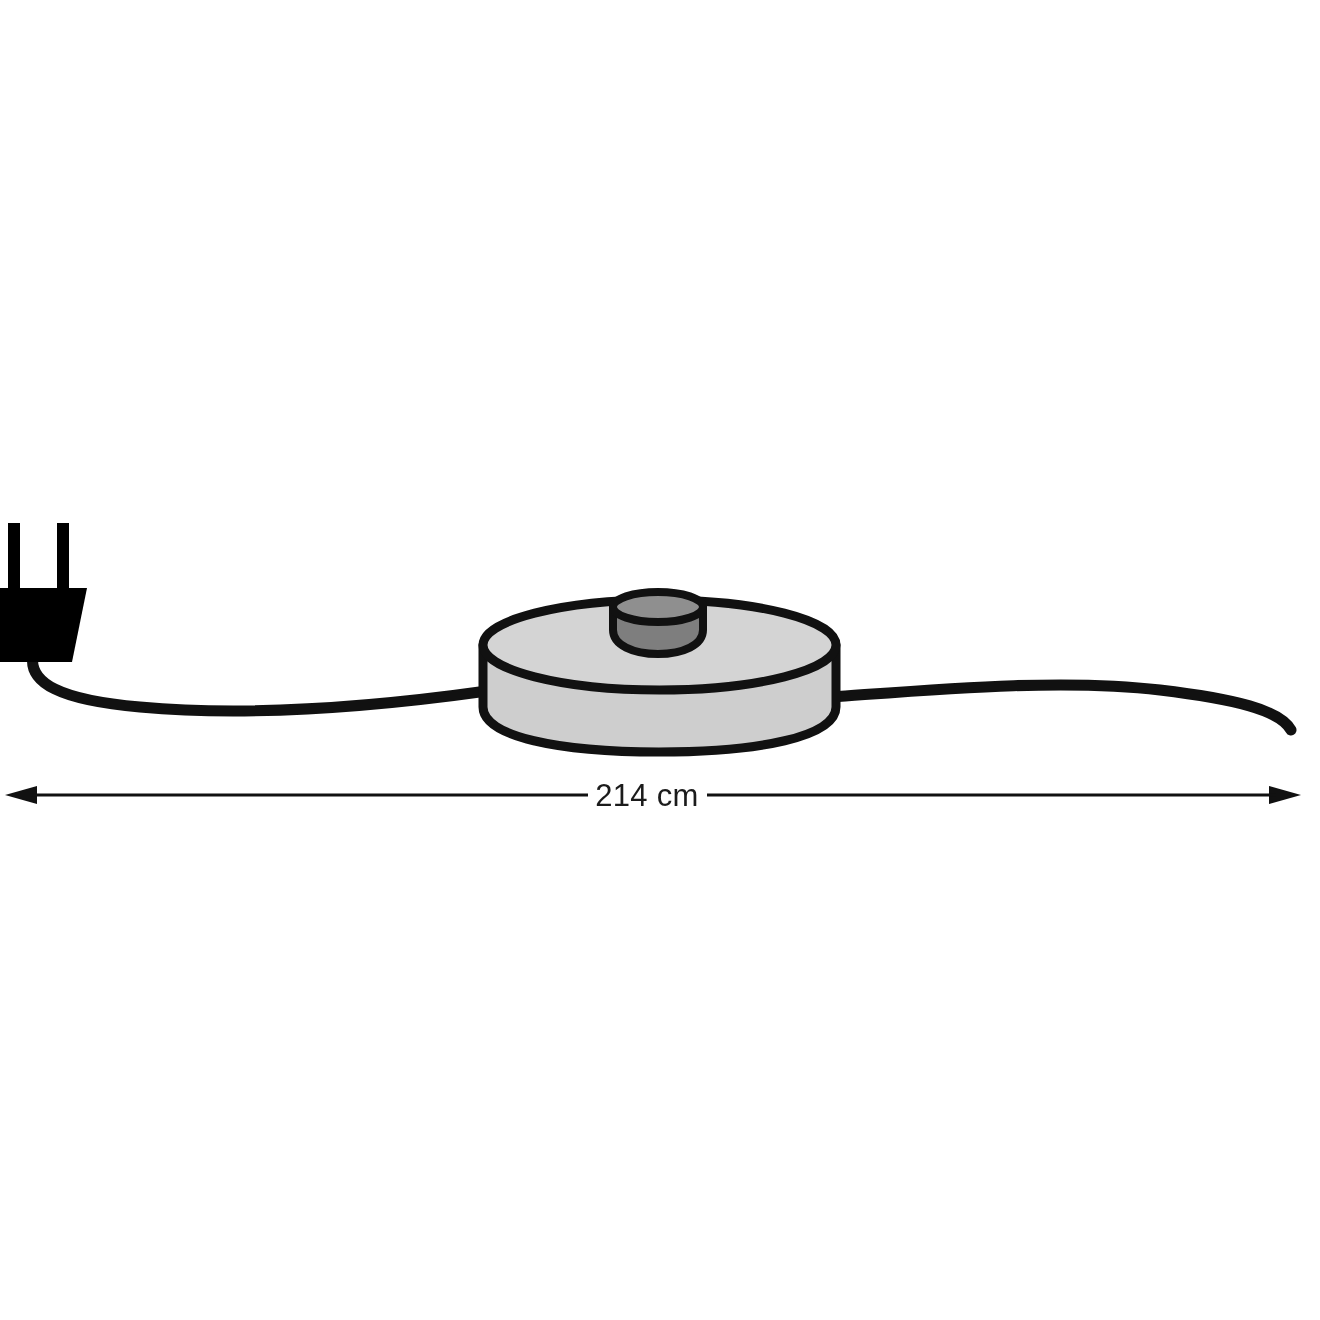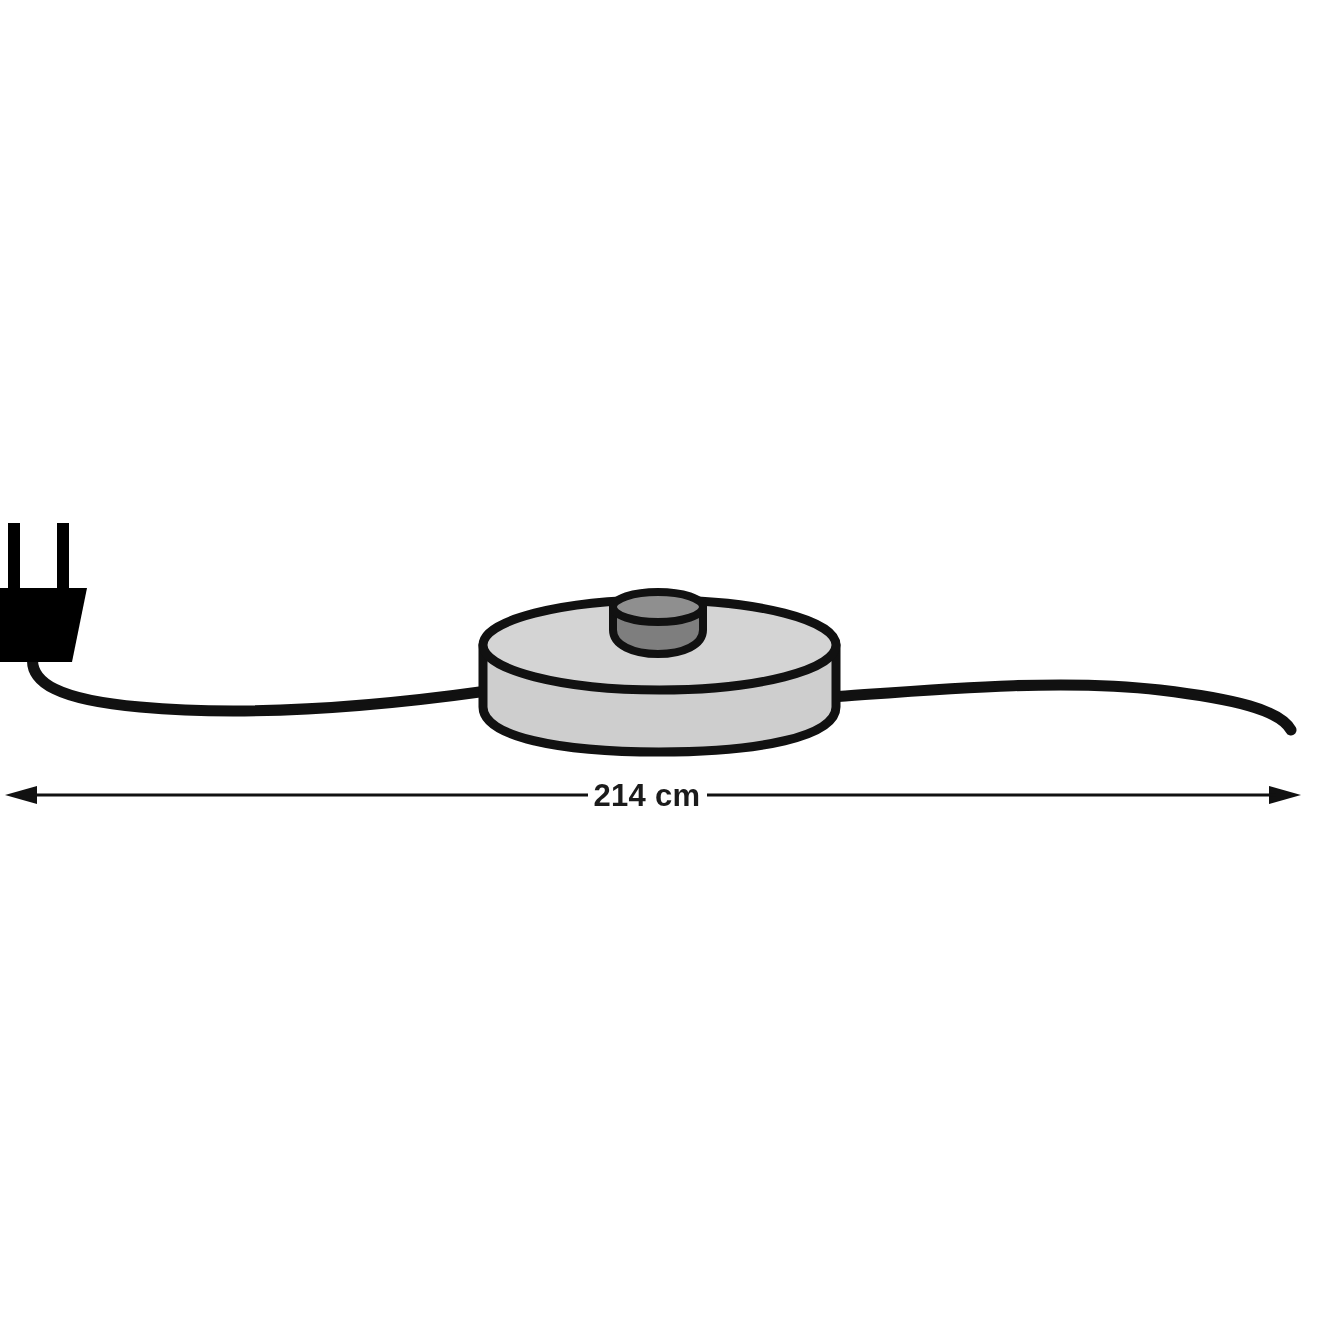--- a/index.html
+++ b/index.html
@@ -11,21 +11,20 @@
     width: 1320px;
     height: 1320px;
     font-family: "Liberation Sans", sans-serif;
     overflow: hidden;
   }
   #stage {
     position: relative;
     width: 1320px;
     height: 984px;
     background: #ffffff;
-    font-weight: bold;
   }
   #diagram {
     position: absolute;
     top: 0;
     left: 0;
     width: 1320px;
     height: 1320px;
     display: block;
   }
   .dim-text {

